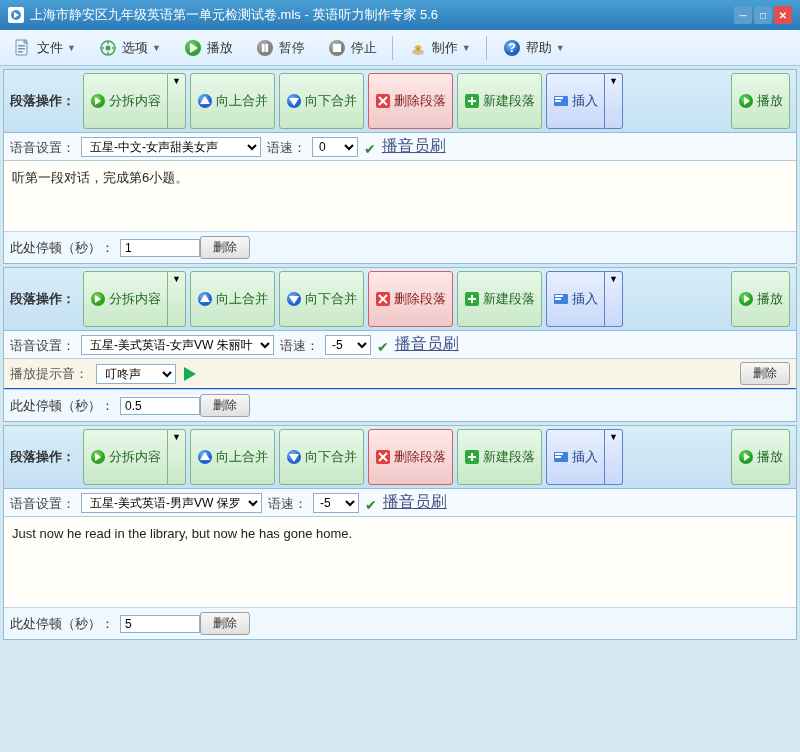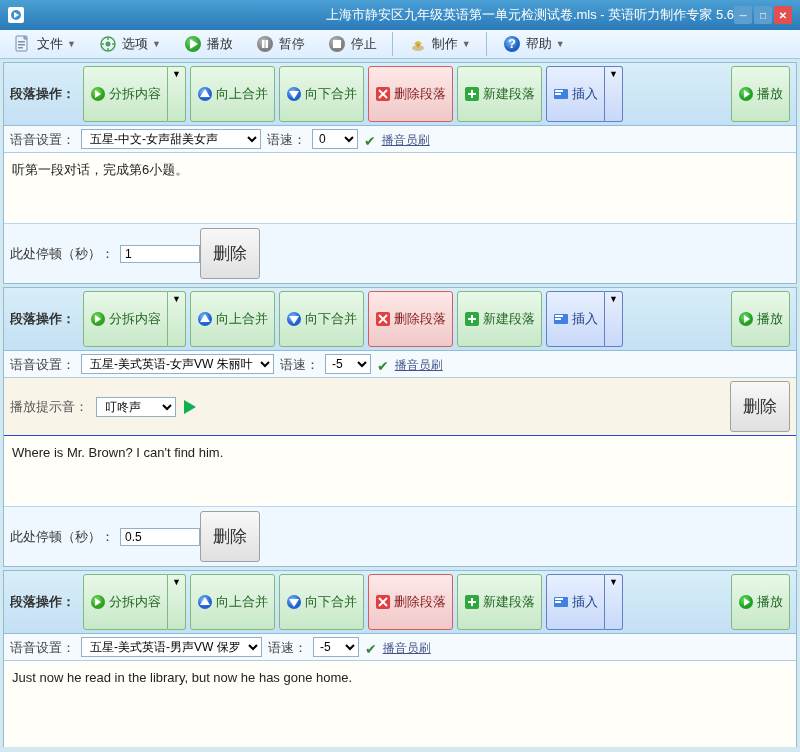--- a/index.html
+++ b/index.html
@@ -10,31 +10,31 @@
       background: linear-gradient(to bottom, #4a9fd4, #2a7ab8);
       height: 30px;
       display: flex;
       align-items: center;
       padding: 0 8px;
       color: white;
       font-size: 12px;
       user-select: none;
     }
     .title-bar .icon { width: 16px; height: 16px; background: #fff; margin-right: 6px; border-radius: 2px; display: flex; align-items: center; justify-content: center; }
-    .title-bar .title { flex: 1; text-align: right; }
+    .title-bar .title { flex: 1; }
     .title-bar .win-btns { display: flex; gap: 2px; }
     .win-btn { width: 18px; height: 18px; border-radius: 2px; display: flex; align-items: center; justify-content: center; font-size: 10px; color: white; cursor: pointer; font-weight: bold; }
     .win-btn.minimize { background: #5a9fd0; }
     .win-btn.maximize { background: #5a9fd0; }
     .win-btn.close { background: #e05050; }
 
     
     .menu-bar {
       background: linear-gradient(to bottom, #f0f8ff, #ddeeff);
-      height: 29px;
+      height: 36px;
       display: flex;
       align-items: center;
       padding: 0 4px;
       border-bottom: 1px solid #a0c8e0;
       gap: 4px;
     }
     .menu-item {
       display: flex;
       align-items: center;
       gap: 4px;
@@ -100,21 +100,21 @@
       min-width: 180px;
     }
     .speed-select {
       padding: 1px 2px;
       border: 1px solid #90b0c8;
       background: white;
       font-size: 12px;
       cursor: pointer;
       width: 46px;
     }
-    .refresh-label { color: #445588; text-decoration: underline; cursor: pointer; font-size: 12px; }
+    .refresh-label { color: #445588; text-decoration: underline; cursor: pointer; font-size: 16px; }
     .check-icon { color: #338833; font-size: 14px; }
 
     .hint-row {
       background: #f8f5e8;
       padding: 3px 6px;
       display: flex;
       align-items: center;
       gap: 8px;
       border-bottom: 1px solid #1d4ed8;
     }
@@ -149,26 +149,26 @@
     .pause-left { display: flex; align-items: center; gap: 6px; }
     .pause-label { color: #333; }
     .pause-input {
       width: 80px;
       padding: 1px 4px;
       border: 1px solid #90b0c8;
       background: white;
       font-size: 12px;
     }
     .del-btn {
-      padding: 13px 12px;
+      padding: 2px 12px;
       background: linear-gradient(to bottom, #f8f8f8, #e0e0e0);
       border: 1px solid #a0a0a0;
       border-radius: 3px;
       cursor: pointer;
-      font-size: 17px;
+      font-size: 12px;
       color: #333;
     }
 
     
     .panels-container {
       height: 718px;
       overflow-y: auto;
       overflow-x: hidden;
     }
     .panels-container::-webkit-scrollbar { width: 8px; }
@@ -513,23 +513,20 @@
     <div class="hint-row">
       <span class="hint-label">播放提示音：</span>
       <select class="hint-select">
         <option>叮咚声</option>
       </select>
       <div class="play-arrow"></div>
       <span style="margin-left:auto; color:#888; font-size:11px;"></span>
       <button class="del-btn" style="margin-left:auto;">删除</button>
     </div>
 
-    <div class="content-area">
-      <span>Where is Mr. Brown? I can't find him.</span>
-    </div>
 
     <div class="pause-row">
       <div class="pause-left">
         <span class="pause-label">此处停顿（秒）：</span>
         <input class="pause-input" type="text" value="0.5" style="">
       </div>
       <button class="del-btn">删除</button>
     </div>
   </div>
 

